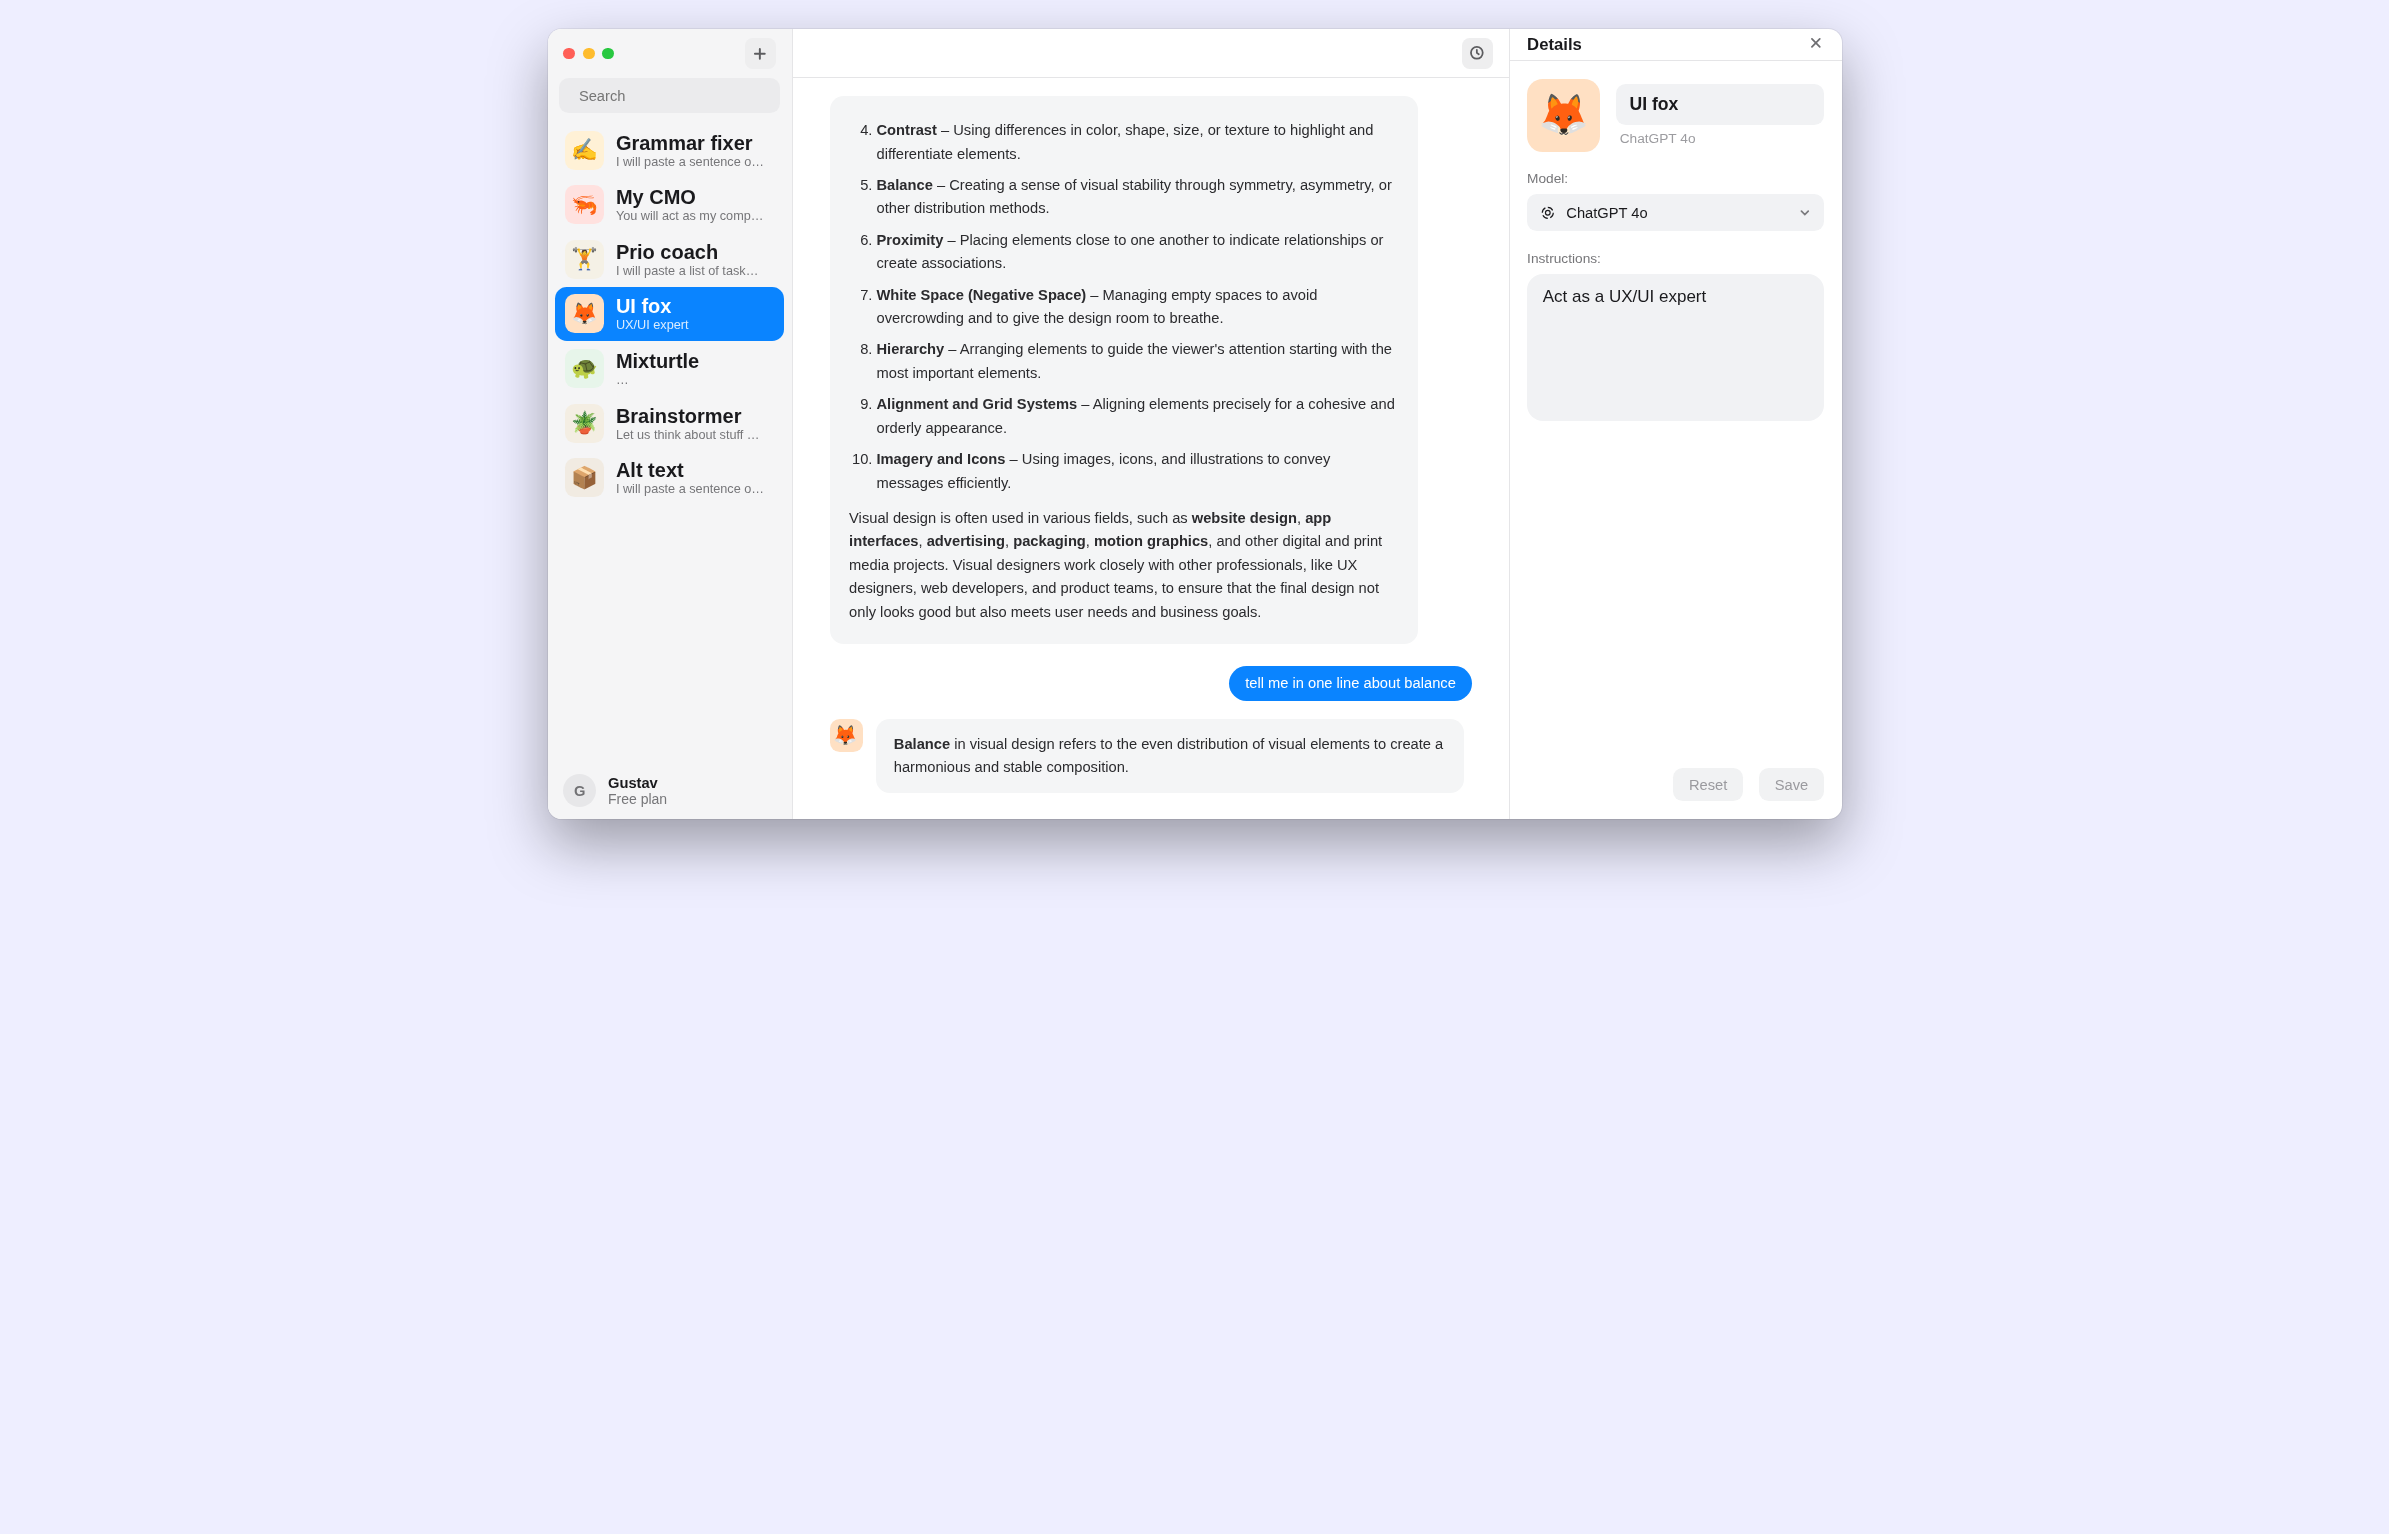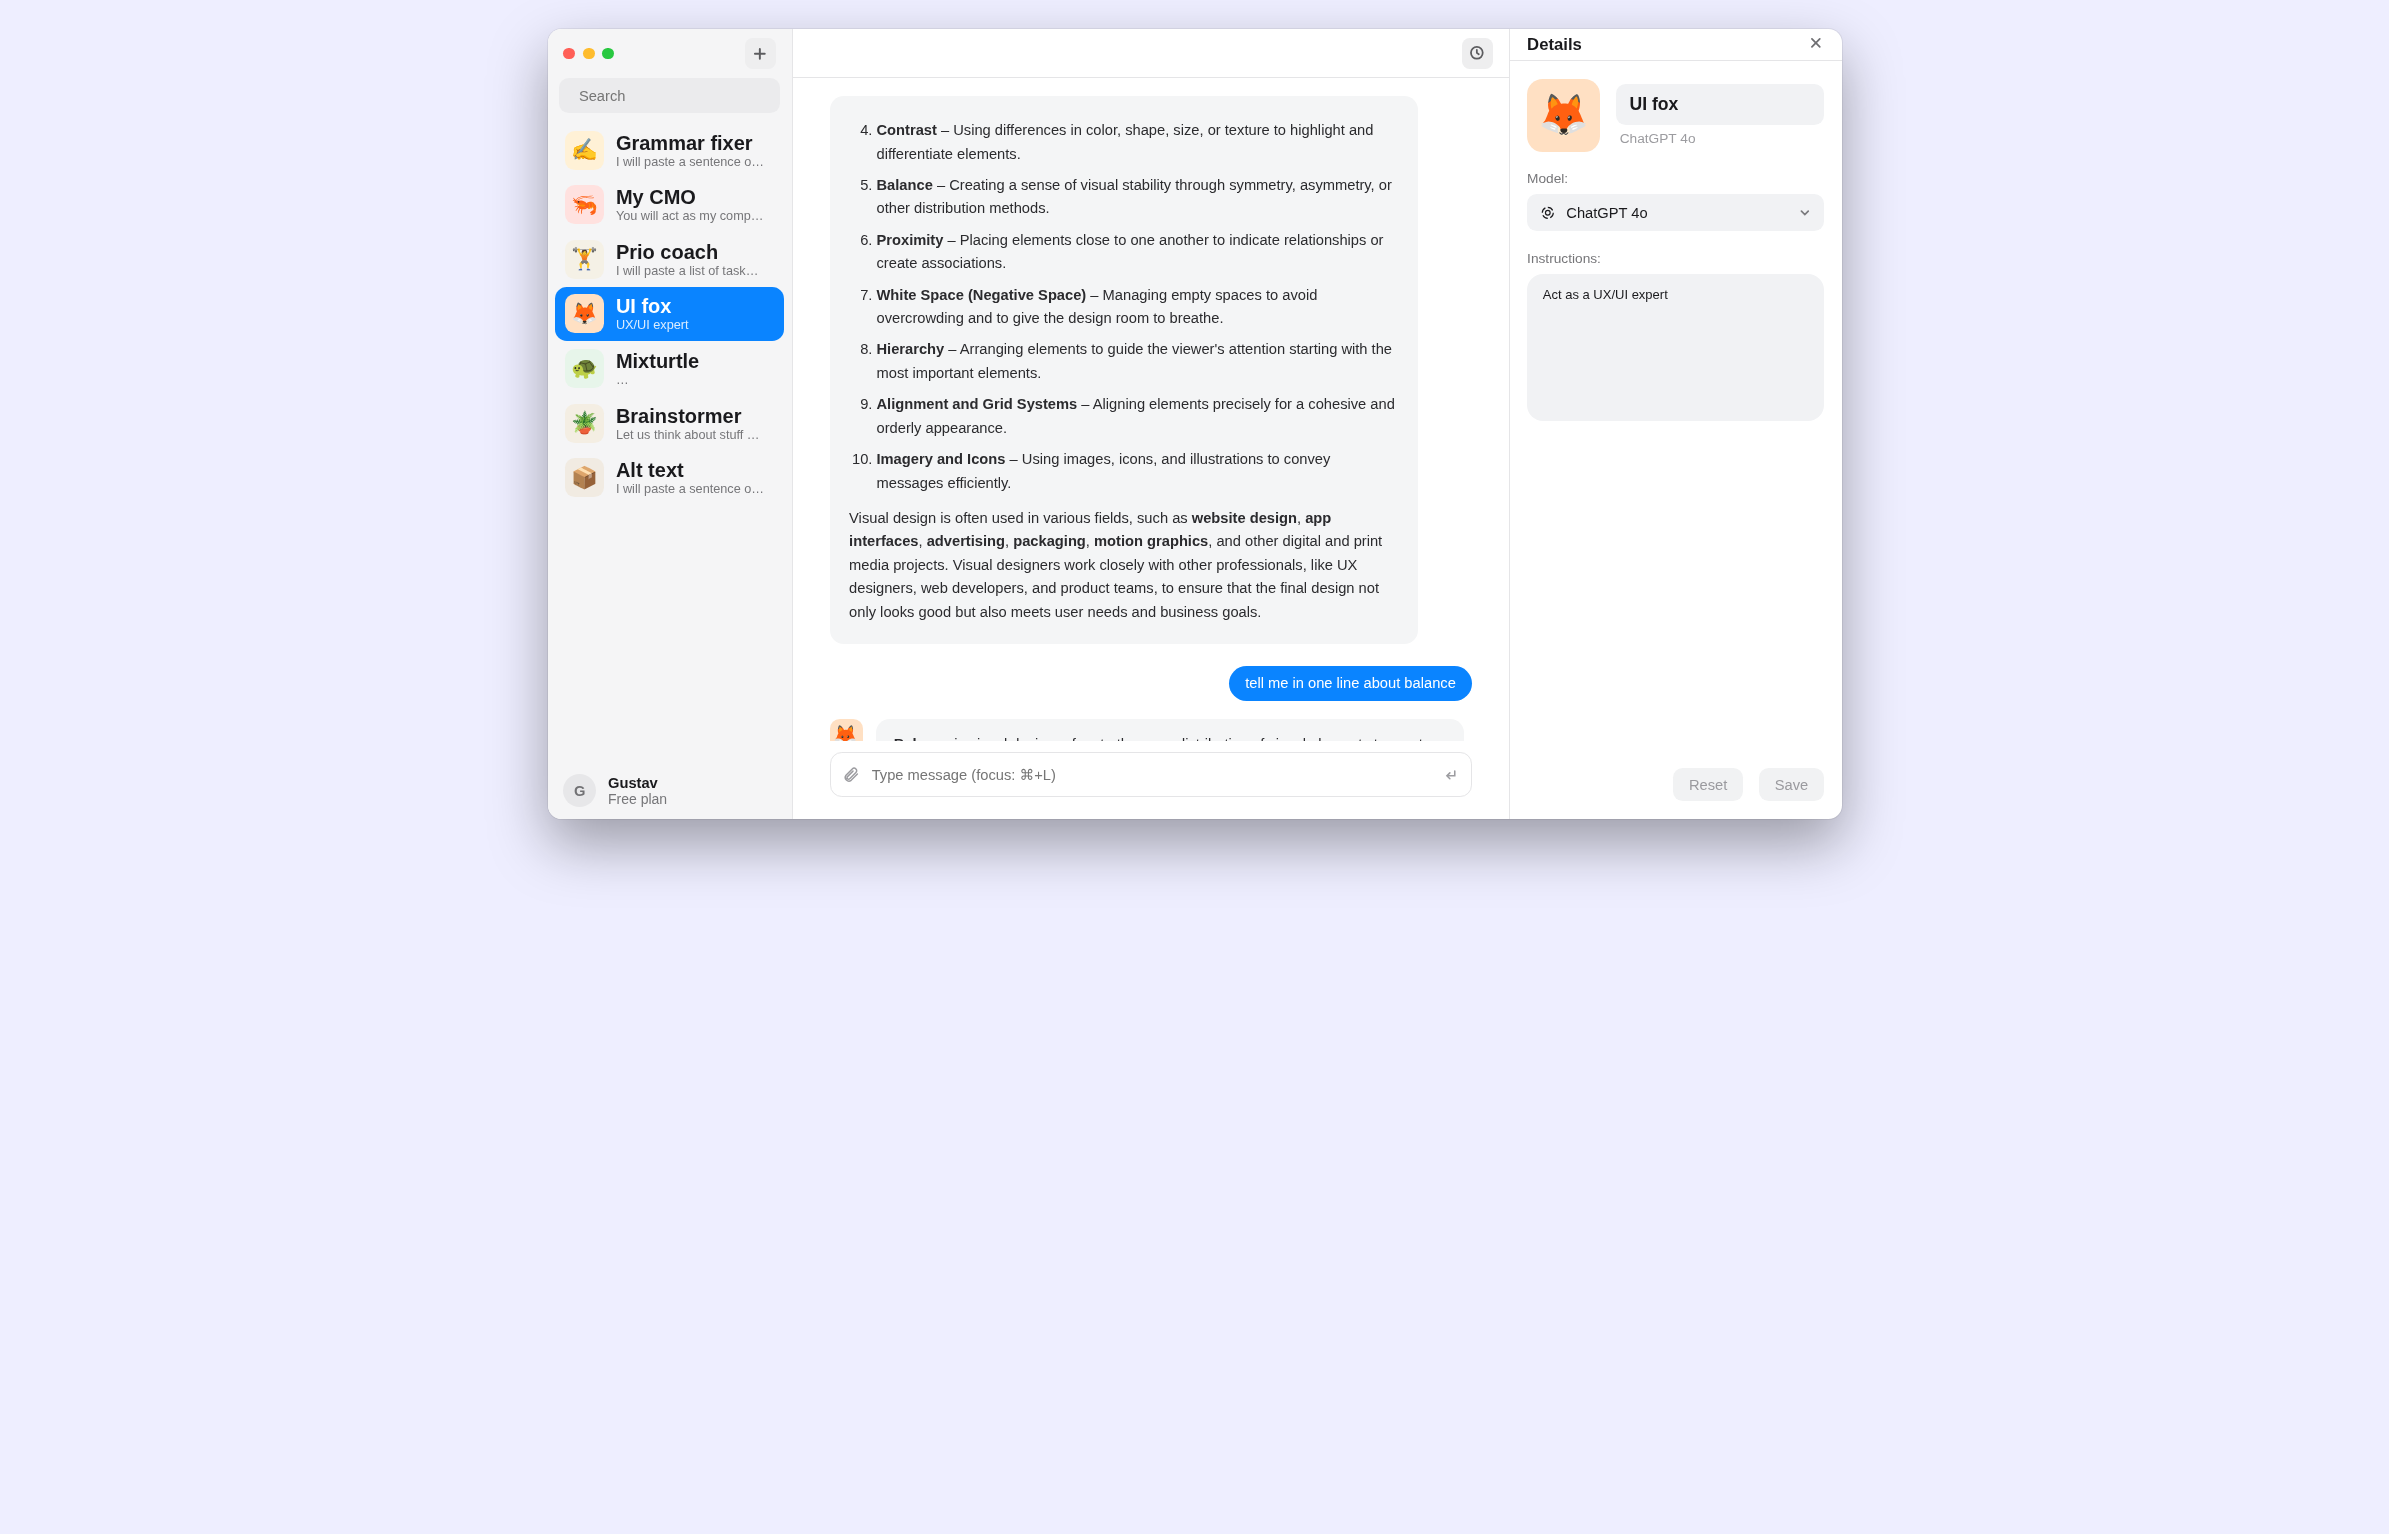--- a/index.html
+++ b/index.html
@@ -142,21 +142,21 @@
   .hero-model{font-size:13.7px;color:var(--text-tertiary);padding-left:3.9px}
   .field-label{font-size:13.7px;color:var(--text-secondary);margin:19.6px 0 7.8px}
   .select{
     background:var(--bg-pill);border-radius:9.8px;padding:9.8px 11.8px;
     display:flex;align-items:center;gap:9.8px;
   }
   .select .spacer{flex:1}
   .oa-logo{width:17.6px;height:17.6px}
   .instructions{
     background:var(--bg-pill);border-radius:16px;padding:13.7px 15.7px;
-    min-height:147px;font-size:13px;color:var(--text);
+    min-height:147px;font-size:17px;color:var(--text);
   }
   .details-footer{
     padding:13.7px 17.6px 17.6px;display:flex;justify-content:flex-end;gap:16px;
   }
   .btn{
     background:#f1f2f3;color:#9a9a9e;border-radius:9.8px;padding:8.8px 15.7px;
     font-size:14.7px;font-weight:500;
   }
   .chev{color:#7b7b7e}
 </style>
@@ -281,32 +281,20 @@
       </div>
 
       <div class="a-row">
         <div class="a-avatar">🦊</div>
         <div class="bubble-a" style="padding:13.7px 17.6px">
           <b>Balance</b><span> in visual design refers to the even distribution of visual elements to create a harmonious and stable composition.</span>
         </div>
       </div>
     </div>
 
-    <div class="composer">
-      <div class="composer-inner">
-        <svg width="17.6" height="17.6" viewBox="0 0 24 24" fill="none" stroke="currentColor" stroke-width="2" stroke-linecap="round">
-            <path d="M21 11l-8.5 8.5a5 5 0 0 1-7-7L14 4a3.5 3.5 0 1 1 5 5l-8.5 8.5a2 2 0 0 1-3-3L15 7"></path>
-          </svg>
-        <input placeholder="Type message (focus: ⌘+L)" style="">
-        <svg width="15.7" height="15.7" viewBox="0 0 16 16" fill="none" stroke="currentColor" stroke-width="1.6" stroke-linecap="round">
-            <path d="M12 4v5H5"></path>
-            <path d="M7 6l-3 3 3 3"></path>
-          </svg>
-      </div>
-    </div>
   </div>
 
   <div class="details">
     <div class="details-header">
       <div class="details-title">Details</div>
       <div class="close-x">
         <svg width="15.7" height="15.7" viewBox="0 0 16 16" fill="none" stroke="currentColor" stroke-width="1.8" stroke-linecap="round">
             <path d="M4 4l8 8M12 4l-8 8"></path>
           </svg>
       </div>

